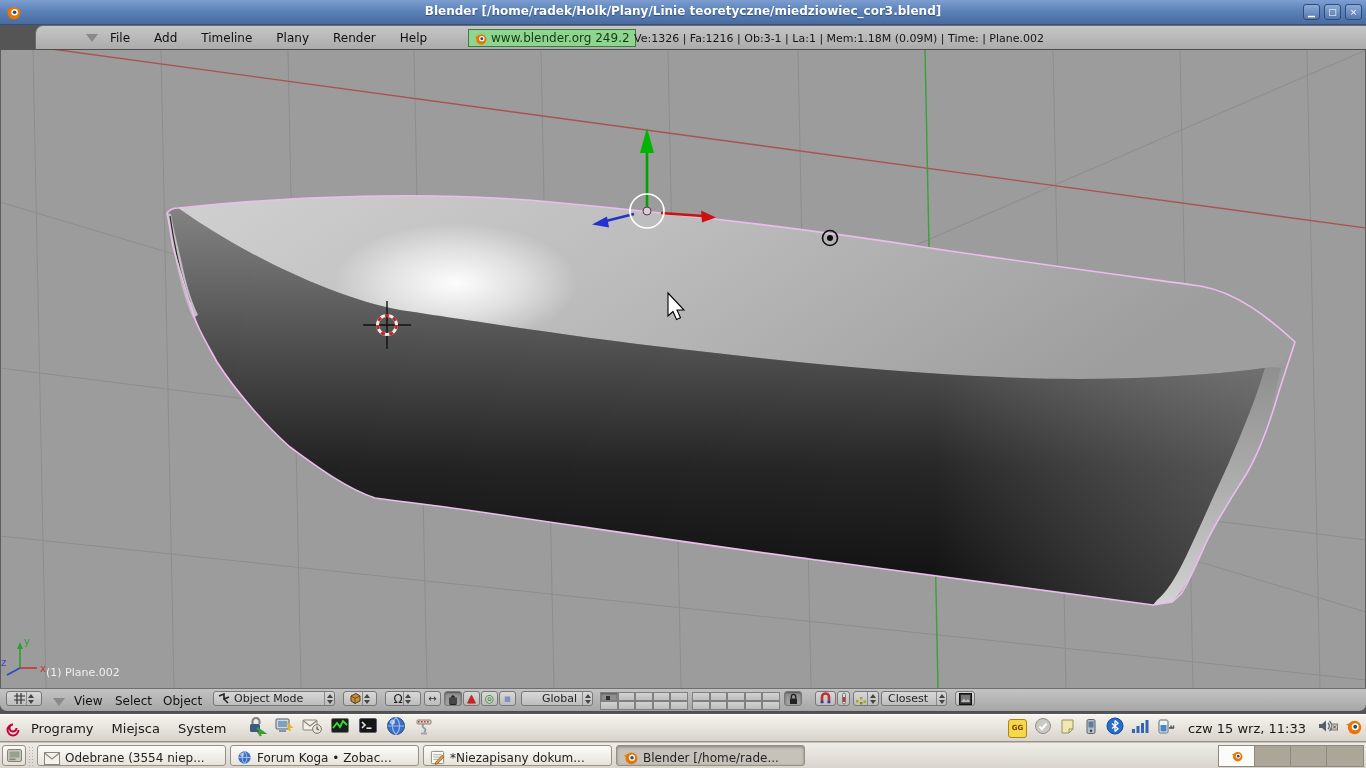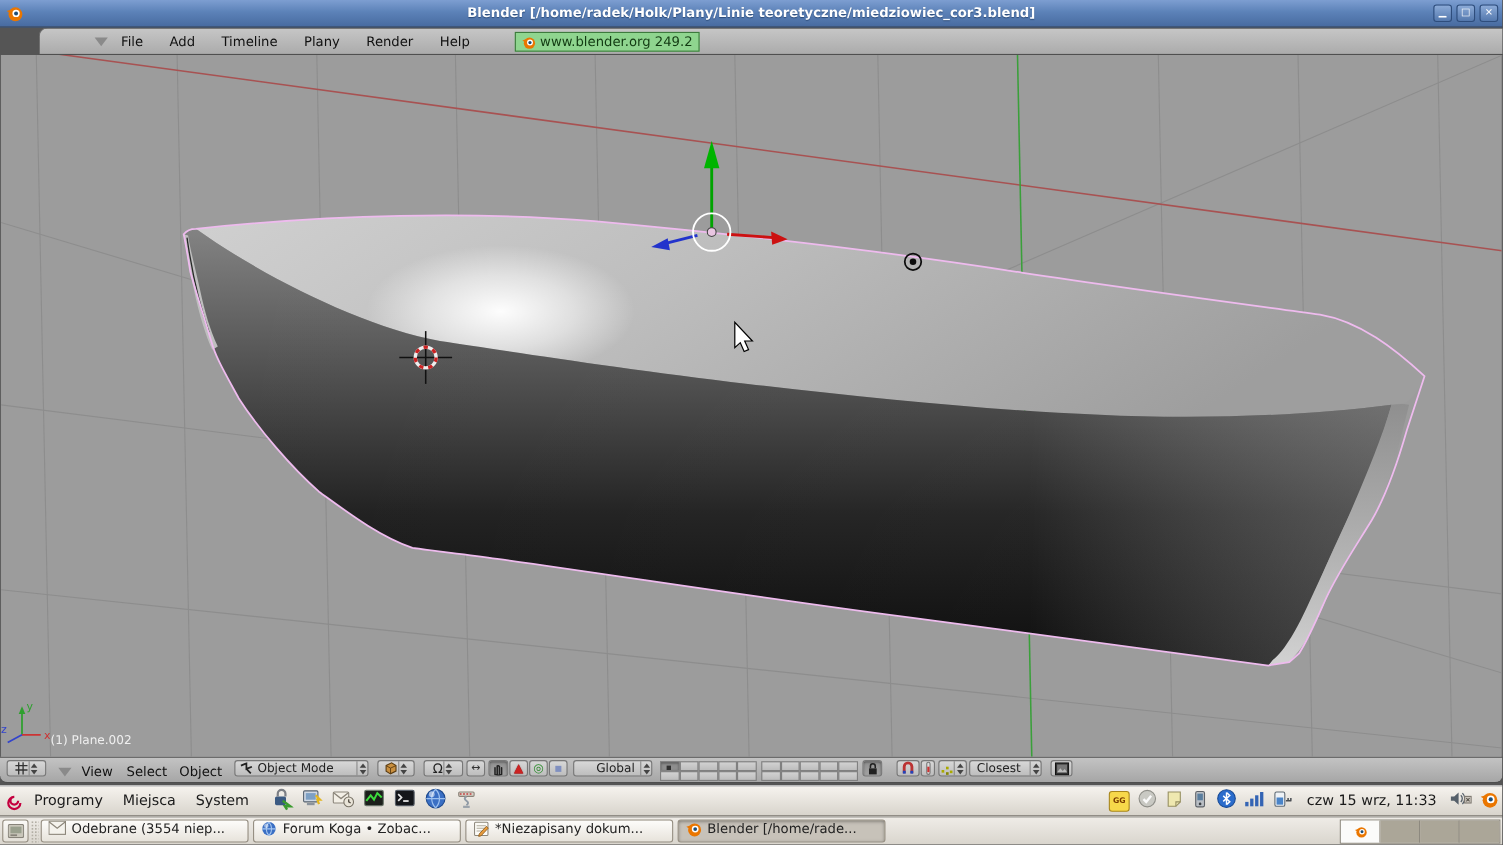--- a/index.html
+++ b/index.html
@@ -62,21 +62,21 @@
   .tray{margin-left:auto;display:flex;align-items:center;gap:7px;}
   .clock{font-size:13px;color:#1a1a1a;margin:0 4px;}
   .wpanel{position:absolute;top:742px;left:0;width:1366px;height:26px;
     background:linear-gradient(#efece7,#d9d5cd);border-top:1px solid #c4c0b8;box-sizing:border-box;
     display:flex;align-items:center;padding:0 2px;}
   .deskbtn{width:24px;height:21px;border:1px solid #968f83;border-radius:3px;
     background:linear-gradient(#fbfaf7,#e4e0d8);display:flex;align-items:center;justify-content:center;box-sizing:border-box;}
   .handle{width:7px;height:20px;margin:0 2px;background-image:radial-gradient(#b2aea4 1px,transparent 1px);
     background-size:3px 3px;}
   .taskbtn{width:189px;height:21px;margin-right:4px;border:1px solid #968f83;border-radius:3px;
-    background:linear-gradient(#fdfcfa,#e7e3db);display:flex;align-items:flex-start;gap:5px;padding:0 6px;
+    background:linear-gradient(#fdfcfa,#e7e3db);display:flex;align-items:flex-end;gap:5px;padding:0 6px;
     font-size:12px;color:#222;box-sizing:border-box;white-space:nowrap;overflow:hidden;}
   .taskbtn.active{background:#c7c2b9;box-shadow:inset 0 1px 3px rgba(0,0,0,.35);}
   .ws{margin-left:auto;display:flex;height:22px;border:1px solid #8d897f;box-sizing:border-box;}
   .wcell{width:36px;background:#aba698;border-right:1px solid #8d897f;display:flex;
     align-items:center;justify-content:center;box-sizing:border-box;}
   .wcell:last-child{border-right:none;}
   .wcell.active{background:#fbfbfa;}
 </style>
 </head>
 <body>
@@ -112,20 +112,21 @@
     </div>
     <div class="version-box">
       <svg width="13" height="13" viewBox="0 0 16 16">
           <path d="M1,6 L9,3.5 L6,9 Z" fill="#ea7600"></path>
           <circle cx="9" cy="9" r="6.3" fill="#ea7600"></circle>
           <circle cx="9.6" cy="8.2" r="3.3" fill="#fff"></circle>
           <circle cx="9.6" cy="8.2" r="1.8" fill="#1e4e79"></circle>
         </svg>
       <span>www.blender.org 249.2</span>
     </div>
+    <div class="stats">Ve:1326 | Fa:1216 | Ob:3-1 | La:1  | Mem:1.18M (0.09M)  | Time: | Plane.002</div>
   </div>
 
   <div class="viewport">
     <svg width="1364" height="638" viewBox="1 50 1364 638">
       <defs>
         <linearGradient id="deckGrad" x1="0" y1="0" x2="1" y2="0.25">
           <stop offset="0" stop-color="#d0d0d0"></stop>
             <stop offset="0.45" stop-color="#bdbdbd"></stop>
           <stop offset="1" stop-color="#9e9e9e"></stop>
         </linearGradient>

